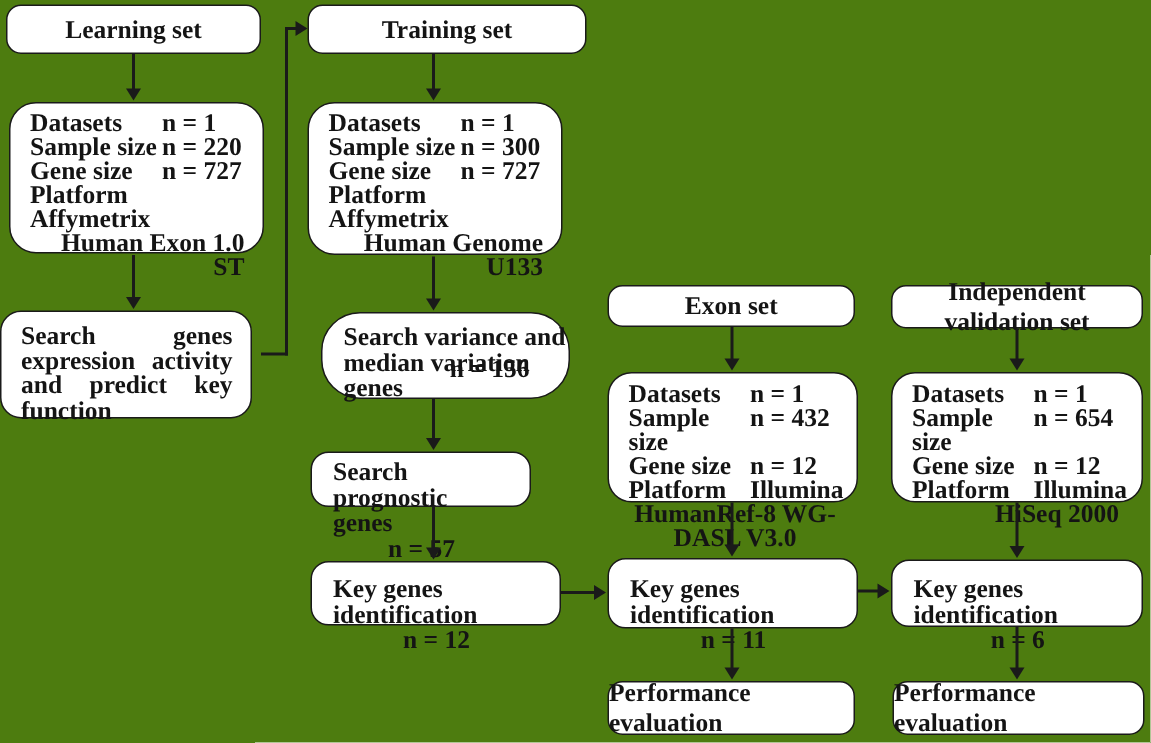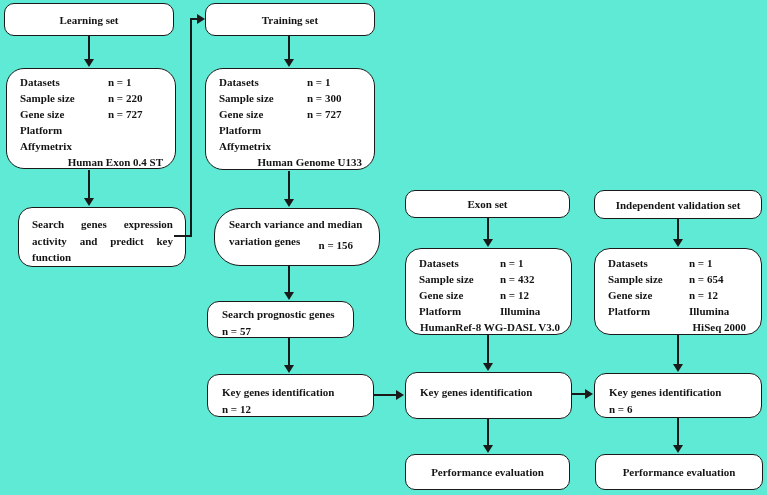--- a/index.html
+++ b/index.html
@@ -1,32 +1,32 @@
 <!DOCTYPE html>
 <html><head>
 <meta charset="utf-8">
 <style>
   html,body{margin:0;padding:0;background:#fff;}
   #canvas{
-    position:relative;width:767px;height:495px;background:#5eead4;
+    position:relative;width:767px;height:495px;background:#4d7c0f;
     font-family:"Liberation Serif","DejaVu Serif",serif;
-    font-weight:bold;color:#141414;font-size:11px;overflow:hidden;
+    font-weight:bold;color:#141414;font-size:17px;overflow:hidden;
   }
   .box{position:absolute;background:#fff;border:1.5px solid #1a1a1a;box-sizing:border-box;}
   .hdr{display:flex;align-items:center;justify-content:center;border-radius:10px;text-align:center;}
   .data{border-radius:18px;padding:5px 10px 0 13px;line-height:16px;}
   .data .row{display:grid;}
   .g88 .row{grid-template-columns:88px auto;}
   .g81 .row{grid-template-columns:81px auto;}
   .ft-right{text-align:right;padding-right:2px;}
   .ft-left{text-align:center;}
   .just{border-radius:14px;padding:8px 12px 0 13px;line-height:16.5px;
         text-align:justify;text-align-last:left;}
   .proc{border-radius:12px;padding:9px 13px 0 14px;line-height:17px;}
-  .proc .nline{text-align:left;}
+  .proc .nline{text-align:center;}
   .var-n{position:absolute;top:28px;right:26px;}
   .var-text{width:155px;}
   .perf{display:flex;align-items:center;justify-content:center;border-radius:10px;}
   
   .va{position:absolute;width:10px;}
   .va .shaft{position:absolute;left:4px;top:0;bottom:6px;width:2px;background:#1a1a1a;}
   .va .head{position:absolute;bottom:0;left:0;width:0;height:0;
             border-left:5px solid transparent;border-right:5px solid transparent;
             border-top:8px solid #1a1a1a;}
   .ha{position:absolute;height:10px;}
@@ -59,28 +59,28 @@
       <span>n = 727</span>
     </div>
     <div class="row">
       <span>Platform</span>
       <span></span>
     </div>
     <div class="row">
       <span>Affymetrix</span>
       <span></span>
     </div>
-    <div class="ft-right">Human Exon 0.4 ST</div>
-  </div>
-
-  <div class="box just" style="left:18px;top:207px;width:168px;height:60px;">
+    <div class="ft-right">Human Exon 1.0 ST</div>
+  </div>
+
+  <div class="box just" style="left:0;top:207px;width:168px;height:72px;">
     <span>Search genes expression activity and predict key function</span>
   </div>
 
-  <div class="box hdr" style="left:205px;top:3px;width:170px;height:33px;">
+  <div class="box hdr" style="left:205px;top:3px;width:186px;height:33px;">
     <span>Training set</span>
   </div>
 
   <div class="box data g88" style="left:205px;top:68px;width:170px;height:102px;">
     <div class="row">
       <span>Datasets</span>
       <span>n = 1</span>
     </div>
     <div class="row">
       <span>Sample size</span>
@@ -135,20 +135,21 @@
     </div>
     <div class="row">
       <span>Platform</span>
       <span>Illumina</span>
     </div>
     <div class="ft-left">HumanRef-8 WG-DASL V3.0</div>
   </div>
 
   <div class="box proc" style="left:405px;top:372px;width:167px;height:47px;padding-top:11px;">
     <div>Key genes identification</div>
+    <div class="nline">n = 11</div>
   </div>
 
   <div class="box perf" style="left:405px;top:454px;width:165px;height:36px;">
     <span>Performance evaluation</span>
   </div>
 
   <div class="box hdr" style="left:594px;top:190px;width:168px;height:29px;">
     <span>Independent validation set</span>
   </div>
 

